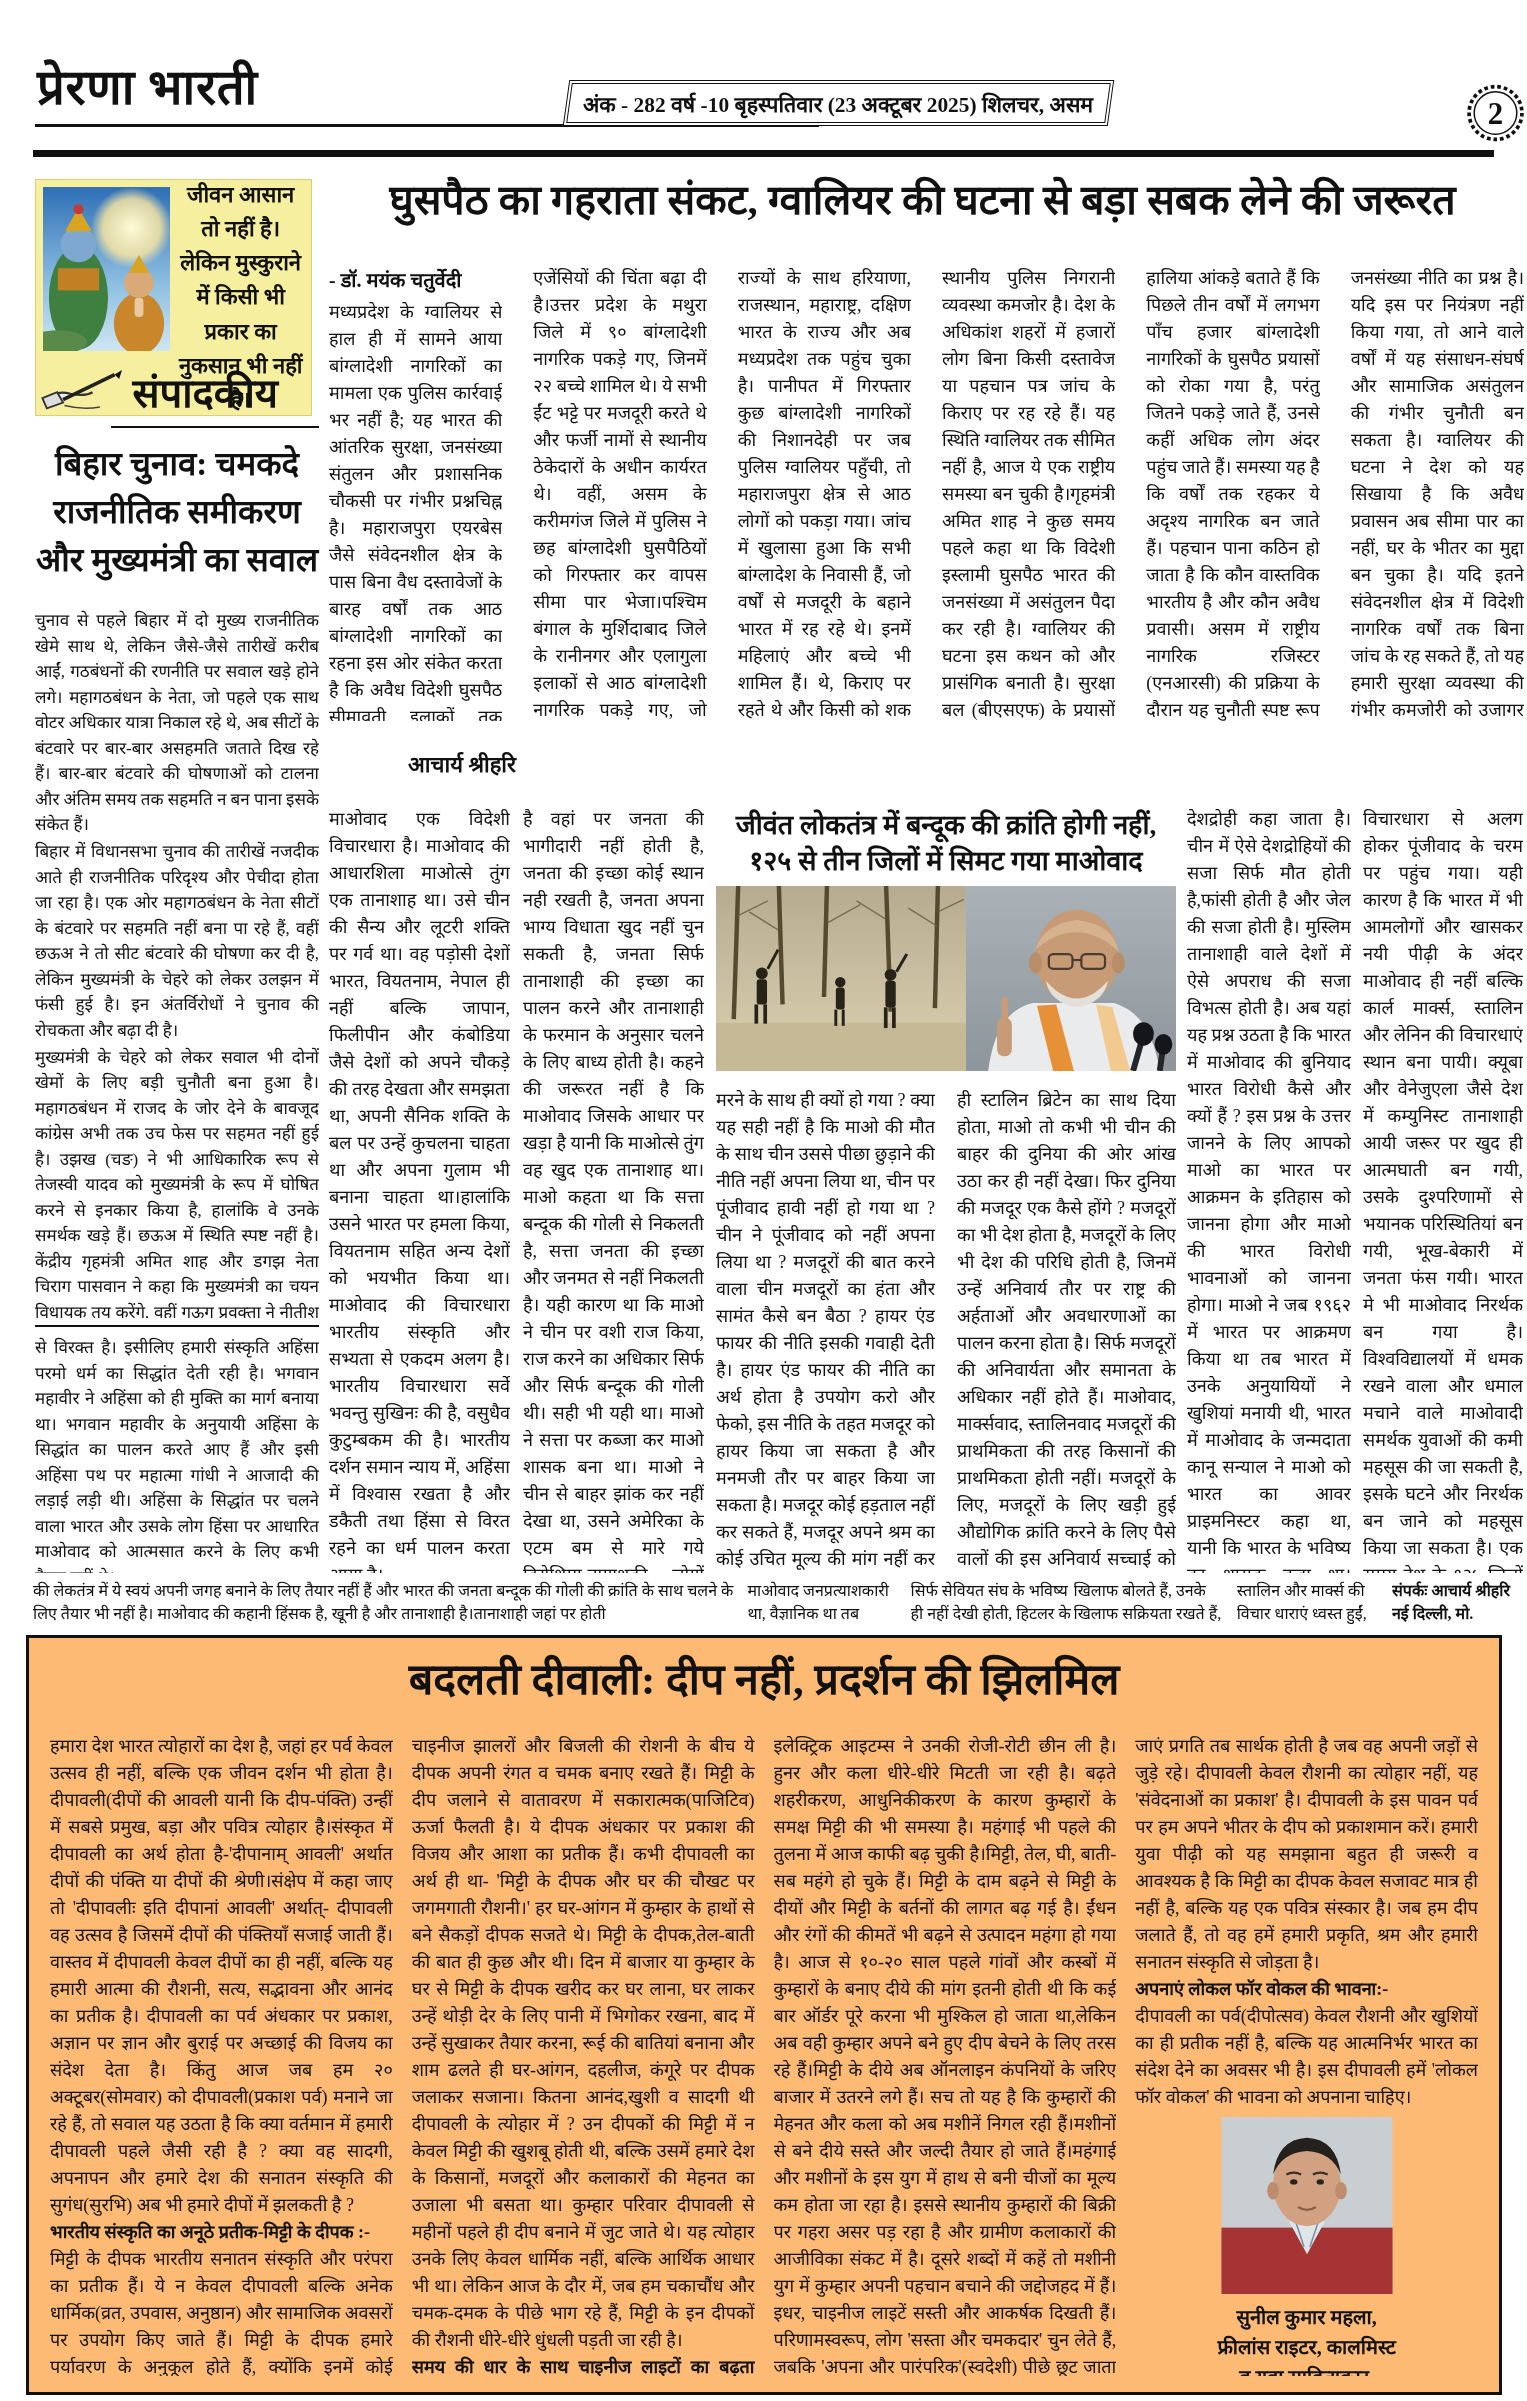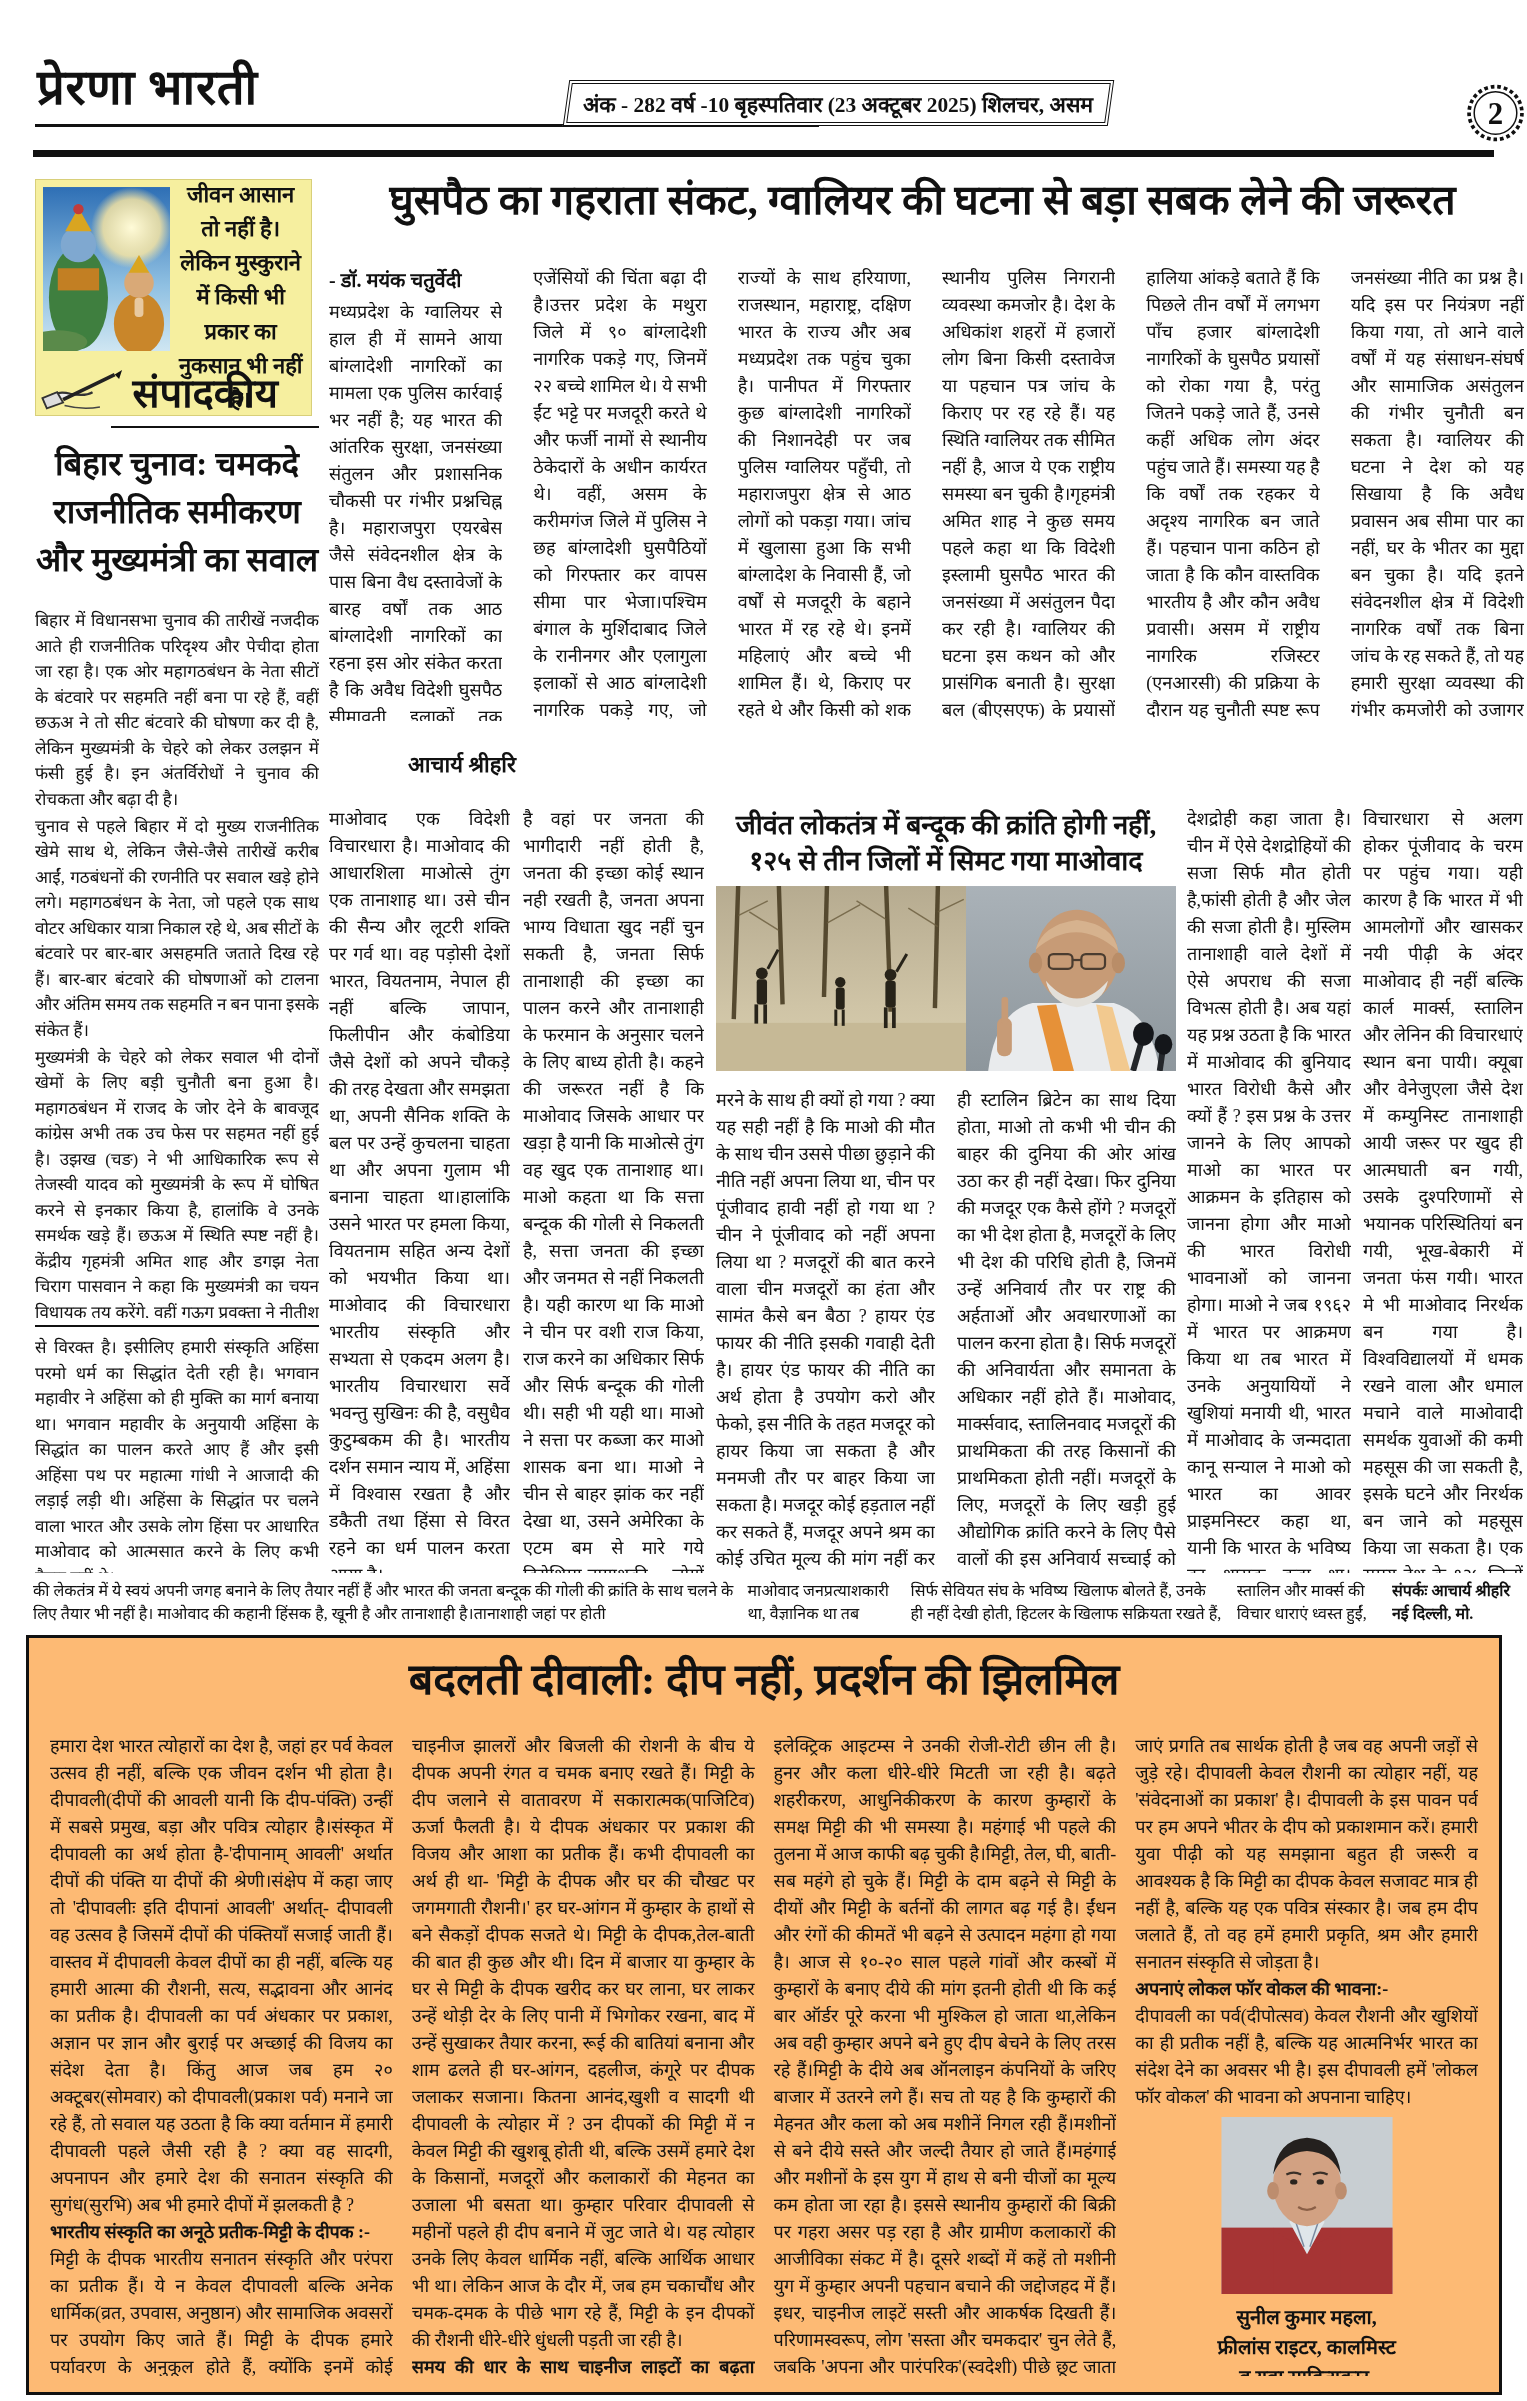--- a/index.html
+++ b/index.html
@@ -116,22 +116,22 @@
       <path d="M104 14 L114 8 L110 20 Z" fill="#111"></path>
       <path d="M36 56 Q60 62 84 58" fill="none" stroke="#444" stroke-width="2"></path>
     </svg>
     <div class="ed-title">संपादकीय</div>
   </div>
   <div class="abs ed-underline" style="left:111px; top:426px; width:208px;"></div>
 
   <div class="abs ed-headline" style="left:35px; top:441px; width:284px;">बिहार चुनाव: चमकदे राजनीतिक समीकरण और मुख्यमंत्री का सवाल</div>
 
   <div class="abs ed-body" style="left:35px; top:608px; width:284px; height:710px;">
+    <p>चुनाव से पहले बिहार में दो मुख्य राजनीतिक खेमे साथ थे, लेकिन जैसे-जैसे तारीखें करीब आईं, गठबंधनों की रणनीति पर सवाल खड़े होने लगे। महागठबंधन के नेता, जो पहले एक साथ वोटर अधिकार यात्रा निकाल रहे थे, अब सीटों के बंटवारे पर बार-बार असहमति जताते दिख रहे हैं। बार-बार बंटवारे की घोषणाओं को टालना और अंतिम समय तक सहमति न बन पाना इसके संकेत हैं।</p>
     <p>बिहार में विधानसभा चुनाव की तारीखें नजदीक आते ही राजनीतिक परिदृश्य और पेचीदा होता जा रहा है। एक ओर महागठबंधन के नेता सीटों के बंटवारे पर सहमति नहीं बना पा रहे हैं, वहीं छऊअ ने तो सीट बंटवारे की घोषणा कर दी है, लेकिन मुख्यमंत्री के चेहरे को लेकर उलझन में फंसी हुई है। इन अंतर्विरोधों ने चुनाव की रोचकता और बढ़ा दी है।</p>
-    <p>चुनाव से पहले बिहार में दो मुख्य राजनीतिक खेमे साथ थे, लेकिन जैसे-जैसे तारीखें करीब आईं, गठबंधनों की रणनीति पर सवाल खड़े होने लगे। महागठबंधन के नेता, जो पहले एक साथ वोटर अधिकार यात्रा निकाल रहे थे, अब सीटों के बंटवारे पर बार-बार असहमति जताते दिख रहे हैं। बार-बार बंटवारे की घोषणाओं को टालना और अंतिम समय तक सहमति न बन पाना इसके संकेत हैं।</p>
     <p>मुख्यमंत्री के चेहरे को लेकर सवाल भी दोनों खेमों के लिए बड़ी चुनौती बना हुआ है। महागठबंधन में राजद के जोर देने के बावजूद कांग्रेस अभी तक उच फेस पर सहमत नहीं हुई है। उझख (चङ) ने भी आधिकारिक रूप से तेजस्वी यादव को मुख्यमंत्री के रूप में घोषित करने से इनकार किया है, हालांकि वे उनके समर्थक खड़े हैं। छऊअ में स्थिति स्पष्ट नहीं है। केंद्रीय गृहमंत्री अमित शाह और डगझ नेता चिराग पासवान ने कहा कि मुख्यमंत्री का चयन विधायक तय करेंगे, वहीं गऊग प्रवक्ता ने नीतीश कुमार को मुख्यमंत्री के रूप में ही कायम रखने की बात कही।</p>
 
   </div>
   <div class="abs ed-rule" style="left:35px; top:1325px; width:284px;"></div>
 
   <div class="abs bodytxt" style="left:35px; top:1335px; width:284px; height:238px; font-size:17px;">से विरक्त है। इसीलिए हमारी संस्कृति अहिंसा परमो धर्म का सिद्धांत देती रही है। भगवान महावीर ने अहिंसा को ही मुक्ति का मार्ग बनाया था। भगवान महावीर के अनुयायी अहिंसा के सिद्धांत का पालन करते आए हैं और इसी अहिंसा पथ पर महात्मा गांधी ने आजादी की लड़ाई लड़ी थी। अहिंसा के सिद्धांत पर चलने वाला भारत और उसके लोग हिंसा पर आधारित माओवाद को आत्मसात करने के लिए कभी तैयार नहीं थे।</div>
 
   <div class="abs headline-xl" style="left:322px; top:176px; width:1201px; font-size:41px;">घुसपैठ का गहराता संकट, ग्वालियर की घटना से बड़ा सबक लेने की जरूरत</div>
 
   <div class="abs cols" style="left:329px; top:257px; width:1195px; height:464px; gap:31px;">

